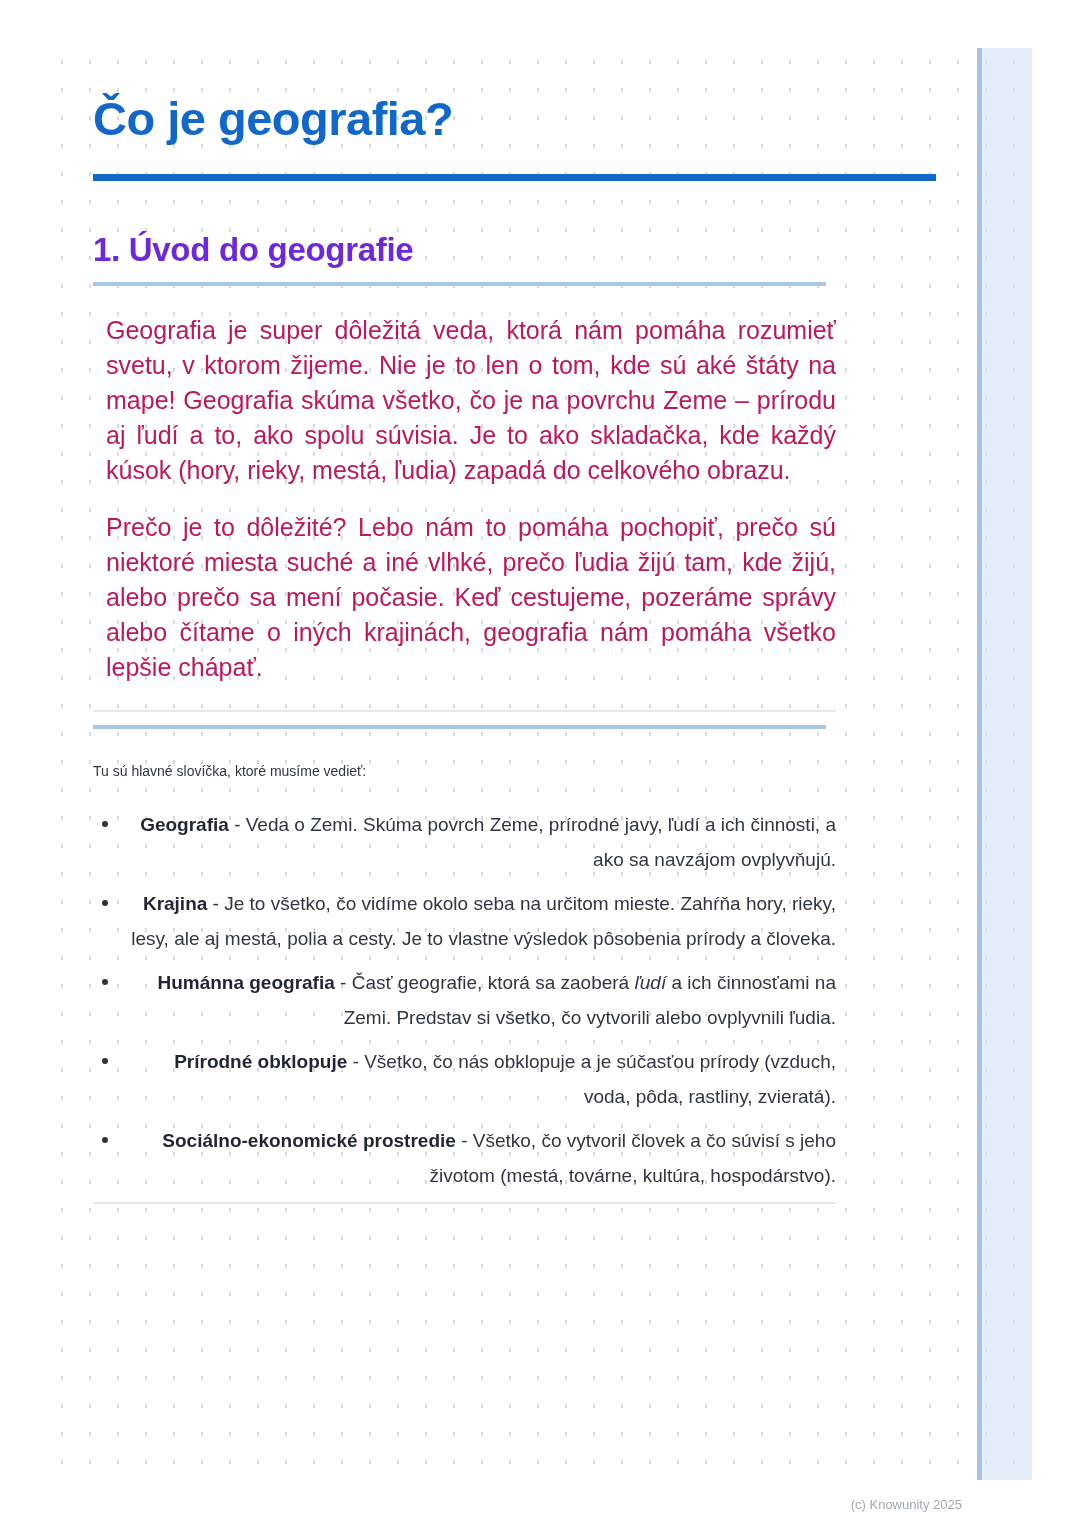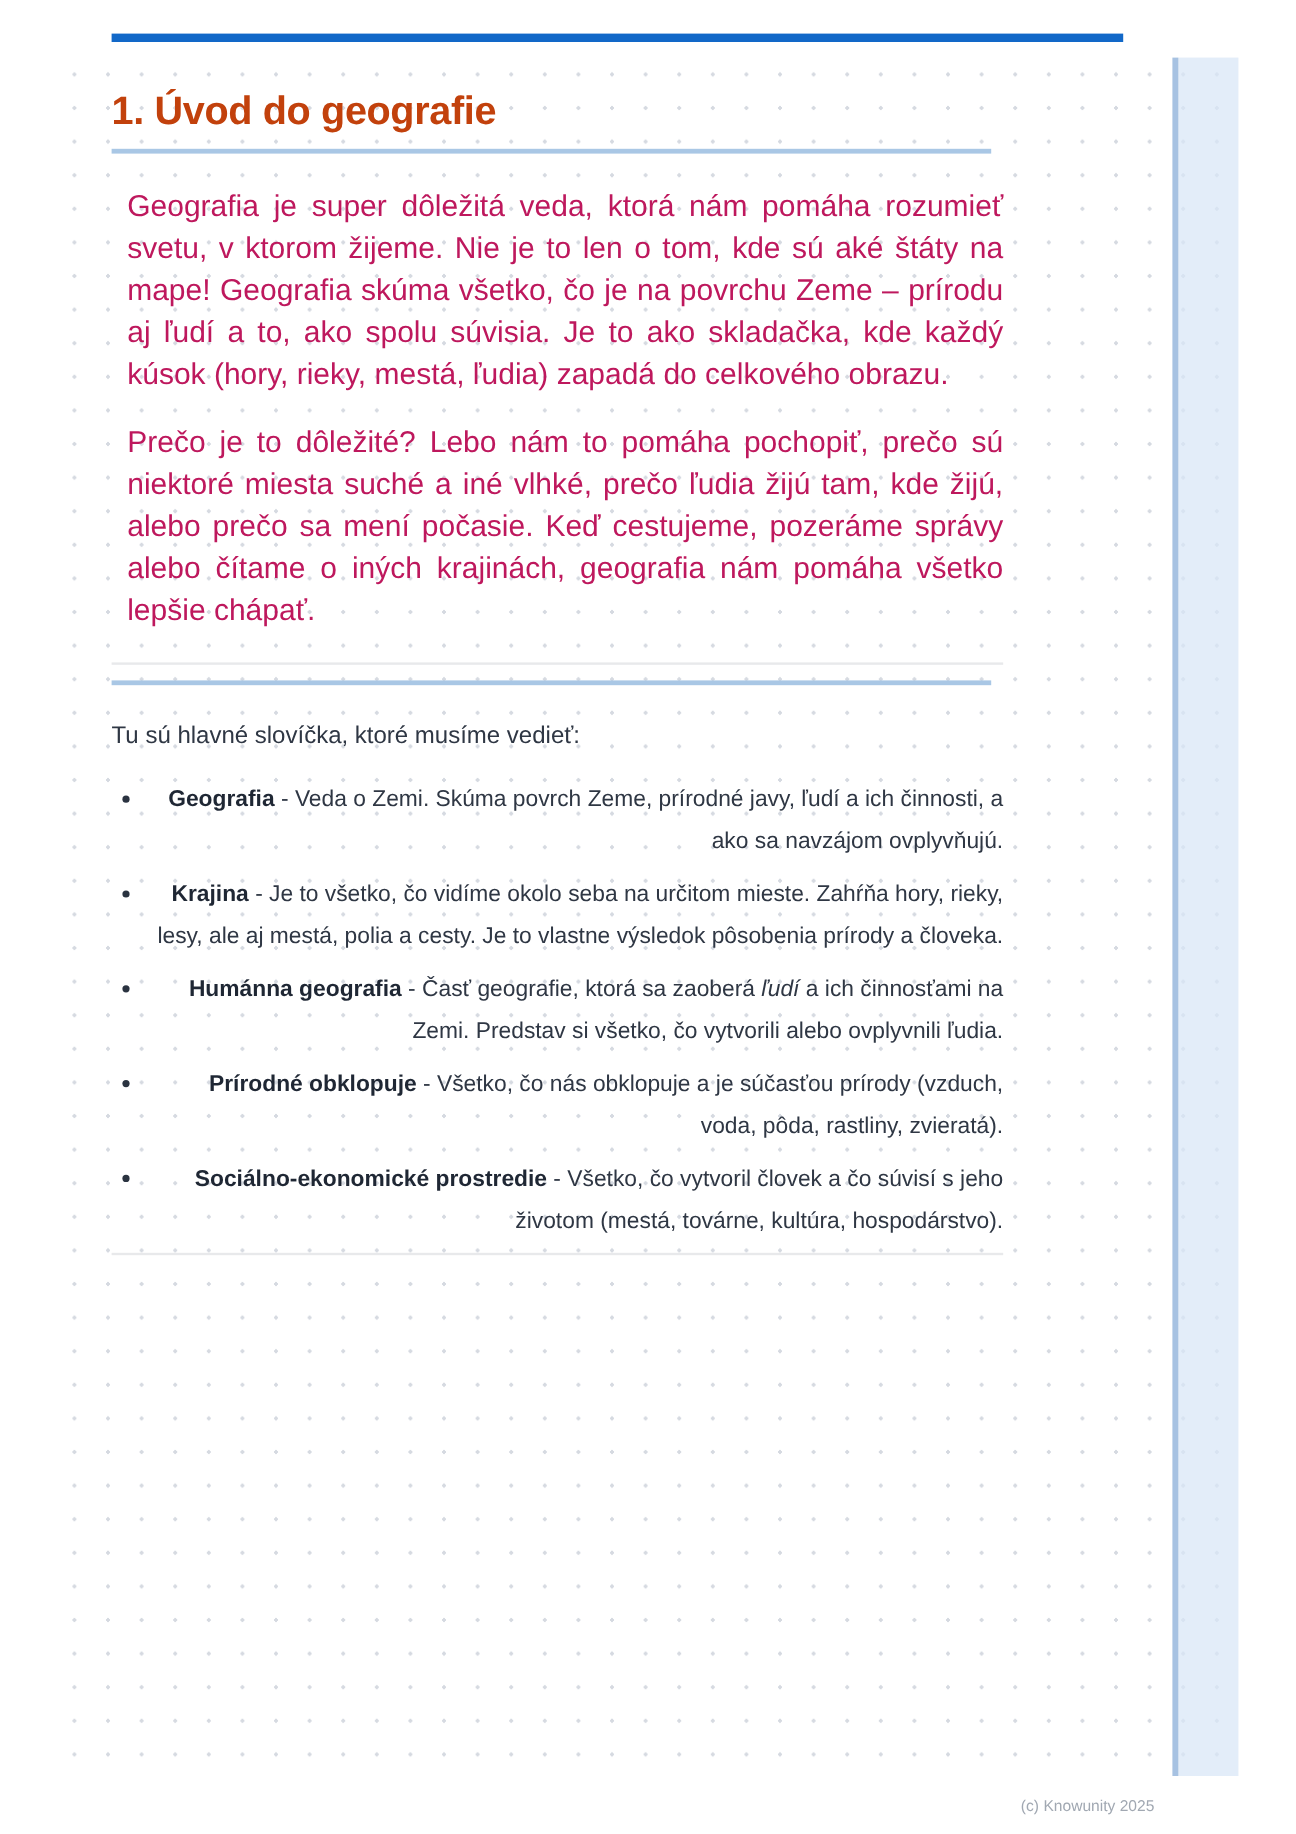--- a/index.html
+++ b/index.html
@@ -21,29 +21,29 @@
     position:absolute;right:50px;top:0;width:5px;height:100%;
     background:#a7c2e2;
   }
   .content{position:absolute;left:93px;top:0;width:743px;}
   h1{
     margin:92px 0 0 0;font-size:47px;line-height:54px;font-weight:700;
     color:#1268c8;letter-spacing:-0.5px;
   }
   .title-rule{margin-top:28px;width:843px;height:7px;background:#1268c8;}
   h2{
-    margin:38px 0 0 0;font-size:33px;line-height:38px;font-weight:700;
-    color:#c2410c;letter-spacing:-0.3px;
+    margin:50px 0 0 0;font-size:33px;line-height:38px;font-weight:700;
+    color:#6d28d9;letter-spacing:-0.3px;
   }
   .h-underline{margin-top:13px;width:733px;height:4px;background:#a9c7e5;}
   p.body{
     margin:22px 0 0 13px;font-size:25px;line-height:35px;text-align:justify;color:#be185d;
   }
   p.body.first{margin-top:27px;}
-  p.intro{margin:25px 0 0 0;font-size:20px;line-height:35px;color:#2f3744;}
+  p.intro{margin:25px 0 0 0;font-size:14px;line-height:35px;color:#2f3744;}
   .divider{height:2px;background:#e8e9eb;width:743px;}
   .divider.d1{margin-top:25px;}
   .divider.d2{margin-top:8px;}
   ul.defs{list-style:none;margin:18px 0 0 0;padding:0;}
   ul.defs li{
     position:relative;padding-left:32px;margin:0 0 9px 0;
     font-size:19px;line-height:35px;color:#2f3744;text-align:right;
   }
   .marker{
     position:absolute;left:9px;top:14px;width:6px;height:6px;border-radius:50%;
@@ -61,20 +61,21 @@
 
 <div class="canvas">
 
   <div class="dot-area">
     <div class="stripe-band"></div>
     <div class="stripe-line"></div>
   </div>
 
   <div class="content">
 
+    <h1>Čo je geografia?</h1>
     <div class="title-rule"></div>
 
     <h2>1. Úvod do geografie</h2>
     <div class="h-underline"></div>
 
     <p class="body first">Geografia je super dôležitá veda, ktorá nám pomáha rozumieť svetu, v ktorom žijeme. Nie je to len o tom, kde sú aké štáty na mape! Geografia skúma všetko, čo je na povrchu Zeme – prírodu aj ľudí a to, ako spolu súvisia. Je to ako skladačka, kde každý kúsok (hory, rieky, mestá, ľudia) zapadá do celkového obrazu.</p>
     <p class="body">Prečo je to dôležité? Lebo nám to pomáha pochopiť, prečo sú niektoré miesta suché a iné vlhké, prečo ľudia žijú tam, kde žijú, alebo prečo sa mení počasie. Keď cestujeme, pozeráme správy alebo čítame o iných krajinách, geografia nám pomáha všetko lepšie chápať.</p>
 
     <div class="divider d1"></div>
 

